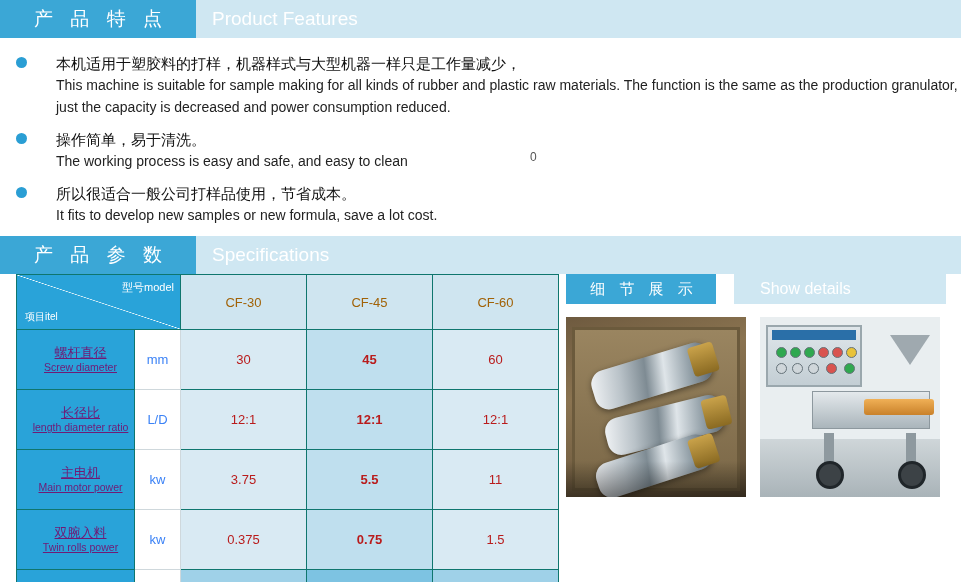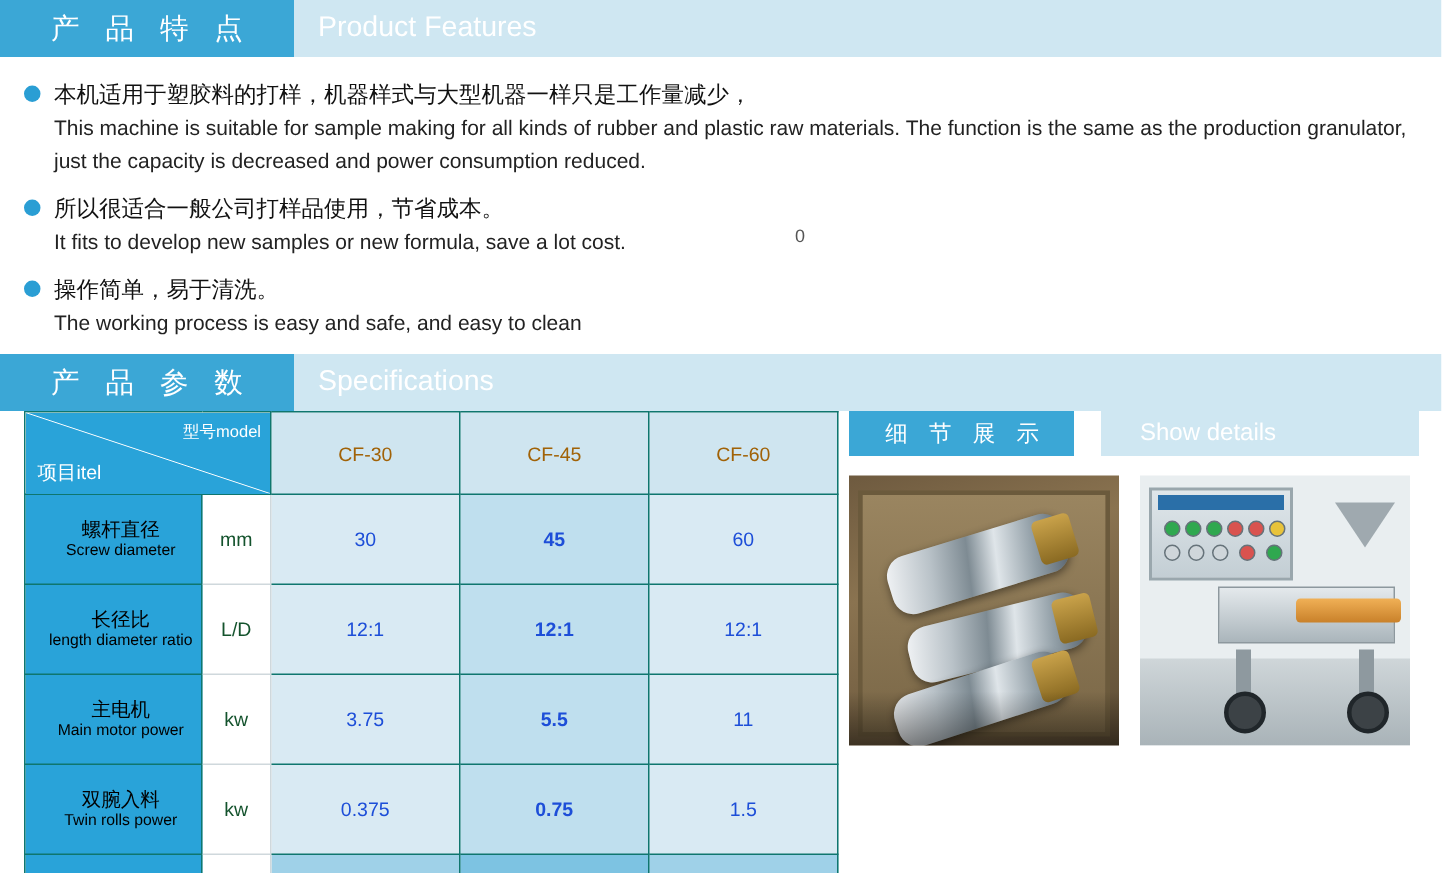--- a/index.html
+++ b/index.html
@@ -62,20 +62,21 @@
     border-radius: 50%;
     background: #2a9ed4;
     margin-top: 5px;
     margin-right: 9px;
     flex: 0 0 auto;
   }
   .feature-text {
     font-size: 14.5px;
     line-height: 1.55;
     color: #222;
+    margin-left: 20px;
   }
   .feature-cn {
     display: block;
     font-size: 15px;
     color: #111;
   }
   .feature-en {
     display: block;
     font-size: 14px;
     color: #222;
@@ -127,54 +128,55 @@
   .hdr-item .model-lbl {
     position: absolute;
     right: 6px;
     top: 5px;
     font-size: 11px;
   }
   .hdr-item .item-lbl {
     position: absolute;
     left: 8px;
     bottom: 5px;
-    font-size: 13px;
+    font-size: 10px;
   }
   .hdr-model {
     background: #cfe5f0;
     color: #a16207;
     font-size: 19px;
     height: 52px;
   }
   .row-name {
     background: #29a3d9;
-    color: #000000;
+    color: #701a75;
     text-align: left;
     padding: 6px 0 6px 10px;
     height: 47px;
+    text-decoration: underline;
   }
   .row-name .cn {
     display: block;
     font-size: 13px;
     line-height: 1.25;
   }
   .row-name .en {
     display: block;
     font-size: 10.5px;
     line-height: 1.25;
   }
   .cell-unit {
     background: #ffffff;
-    color: #14532d;
+    color: #3b82f6;
     border: 1px solid #cfd8dc !important;
     font-size: 13px;
   }
   .cell-val {
     background: #d9eaf3;
-    color: #1d4ed8;
+    color: #b91c1c;
     font-size: 13px;
     height: 47px;
   }
   .cell-val.alt {
     background: #bfdfee;
     font-weight: bold;
   }
   .row-last .cell-val {
     background: #9fd1e8;
   }
@@ -306,29 +308,29 @@
   <div class="feature">
     <span class="bullet"></span>
     <span class="feature-text">
       <span class="feature-cn">本机适用于塑胶料的打样，机器样式与大型机器一样只是工作量减少，</span>
       <span class="feature-en">This machine is suitable for sample making for all kinds of rubber and plastic raw materials. The function is the same as the production granulator, just the capacity is decreased and power consumption reduced.</span>
     </span>
   </div>
   <div class="feature">
     <span class="bullet"></span>
     <span class="feature-text">
-      <span class="feature-cn">所以很适合一般公司打样品使用，节省成本。</span>
-      <span class="feature-en">It fits to develop new samples or new formula, save a lot cost.</span>
+      <span class="feature-cn">操作简单，易于清洗。</span>
+      <span class="feature-en">The working process is easy and safe, and easy to clean</span>
     </span>
   </div>
   <div class="feature">
     <span class="bullet"></span>
     <span class="feature-text">
-      <span class="feature-cn">操作简单，易于清洗。</span>
-      <span class="feature-en">The working process is easy and safe, and easy to clean</span>
+      <span class="feature-cn">所以很适合一般公司打样品使用，节省成本。</span>
+      <span class="feature-en">It fits to develop new samples or new formula, save a lot cost.</span>
     </span>
   </div>
 </div>
 
 <div class="stray-zero">0</div>
 
 <div class="section-head" style="margin-top:6px">
   <div class="head-cn">产 品 参 数</div>
   <div class="head-en">Specifications</div>
 </div>

